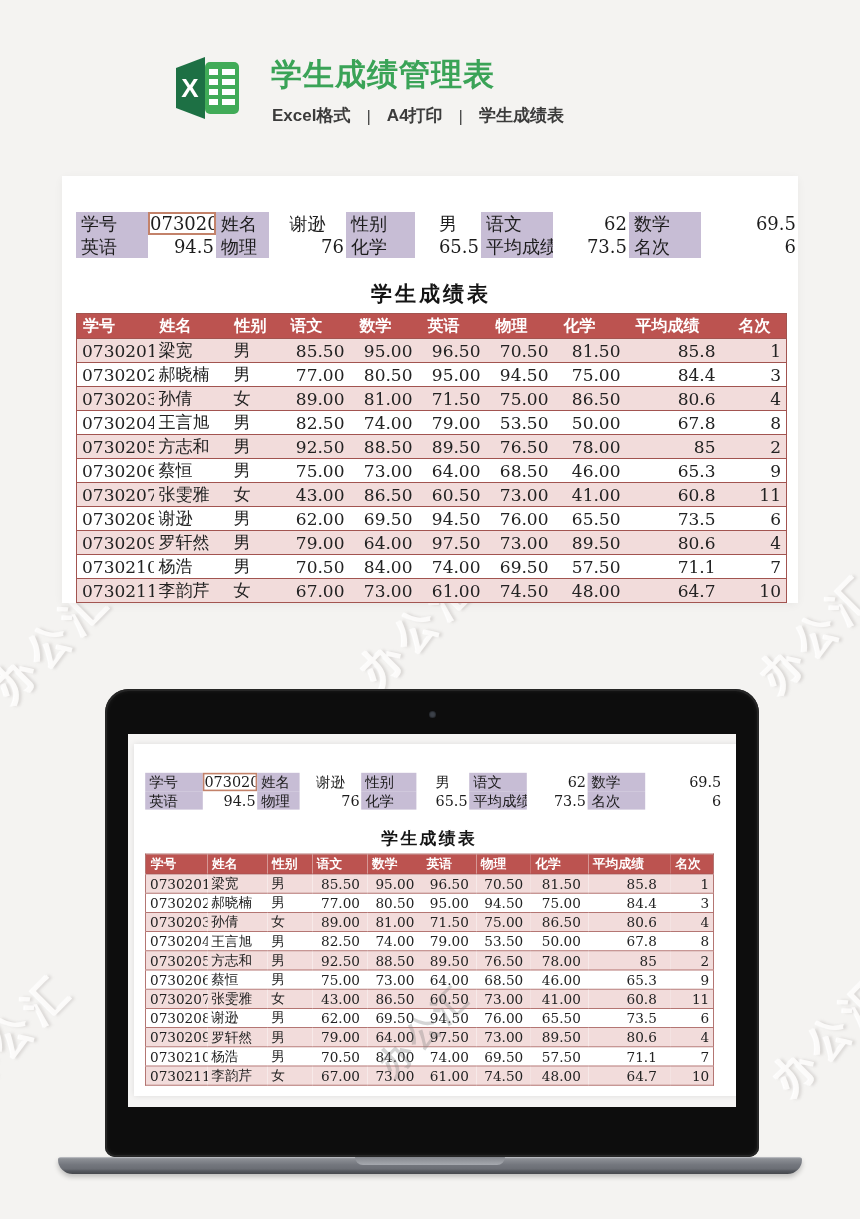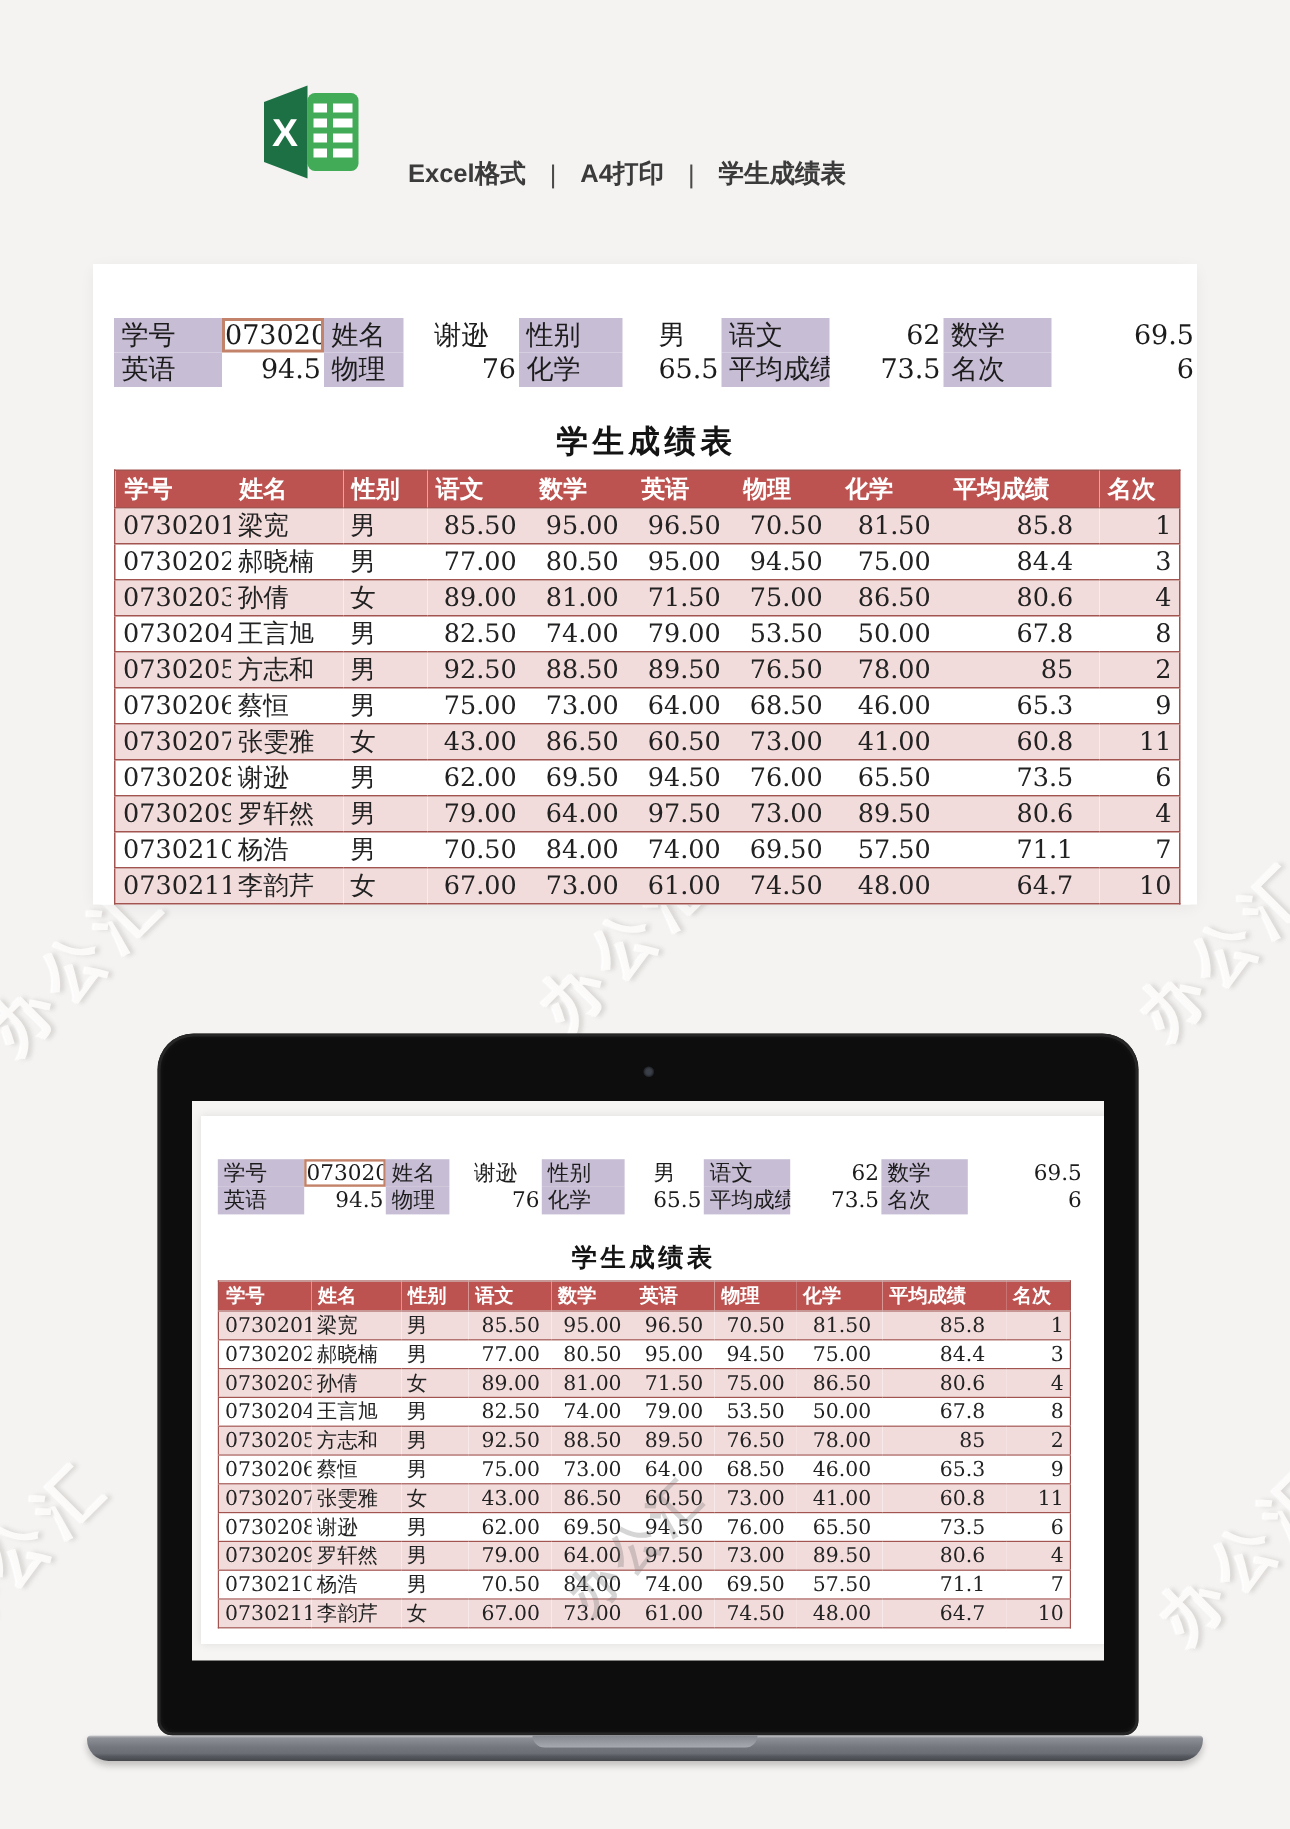--- a/index.html
+++ b/index.html
@@ -116,20 +116,21 @@
         <rect x="42" y="24" width="9" height="6" fill="#fff"></rect>
         <rect x="55" y="24" width="13" height="6" fill="#fff"></rect>
         <rect x="42" y="34" width="9" height="6" fill="#fff"></rect>
         <rect x="55" y="34" width="13" height="6" fill="#fff"></rect>
         <rect x="42" y="44" width="9" height="6" fill="#fff"></rect>
         <rect x="55" y="44" width="13" height="6" fill="#fff"></rect>
         <polygon points="38,2 9,13 9,53 38,64" fill="var(--xl-dark)"></polygon>
         <text x="23" y="42" text-anchor="middle" font-size="26" font-weight="bold" fill="#ffffff" font-family="Liberation Sans, sans-serif">X</text>
       </svg>
     </div>
+    <h1 class="hero-title">学生成绩管理表</h1>
     <div class="hero-sub">
       <span>Excel格式</span>
       <span class="sep">|</span>
       <span>A4打印</span>
       <span class="sep">|</span>
       <span>学生成绩表</span>
     </div>
   </header>
 
   <section class="card">

